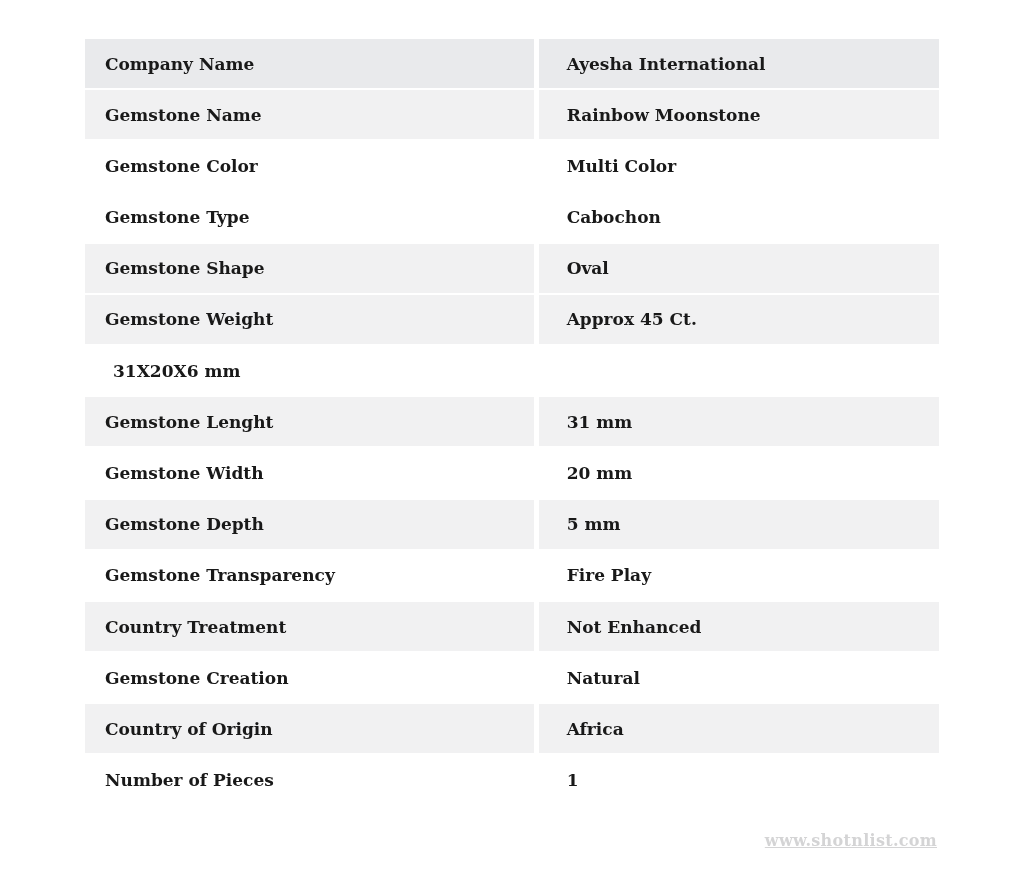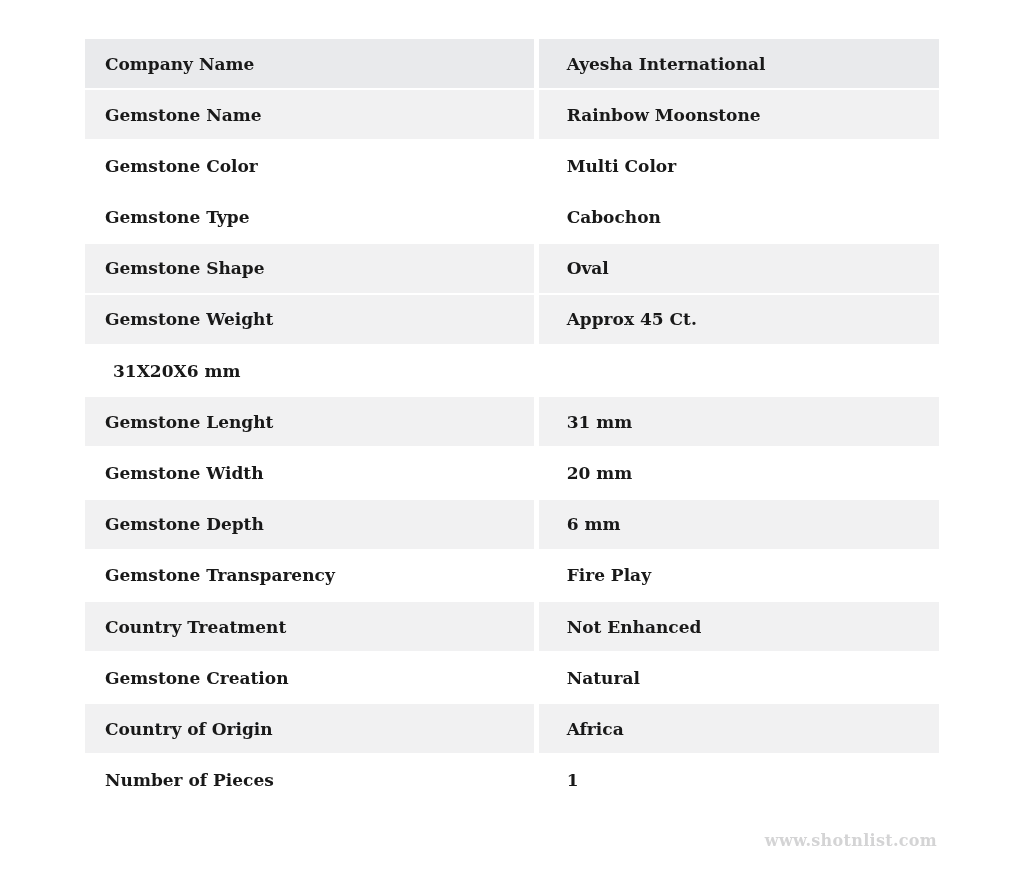--- a/index.html
+++ b/index.html
@@ -49,20 +49,21 @@
   .row.stripe .cell { background: var(--stripe-bg, #f1f1f2); }
   .row.plain .cell  { background: var(--plain-bg, #ffffff); }
   .watermark {
     position: absolute;
     top: 831px;
     right: 87px;
     font-size: 16px;
     font-weight: bold;
     letter-spacing: 0.3px;
     color: var(--wm-color, #d4d4d5);
+    text-decoration: underline;
   }
 </style>
 </head>
 <body>
 
 <div class="spec-table">
   <div class="row head">
     <div class="cell label">Company Name</div>
     <div class="cell value">Ayesha International</div>
   </div>
@@ -101,21 +102,21 @@
     <div class="cell value">31 mm</div>
   </div>
 
   <div class="row plain">
     <div class="cell label">Gemstone Width</div>
     <div class="cell value">20 mm</div>
   </div>
 
   <div class="row stripe">
     <div class="cell label">Gemstone Depth</div>
-    <div class="cell value">6 mm</div>
+    <div class="cell value">5 mm</div>
   </div>
 
   <div class="row plain">
     <div class="cell label">Gemstone Transparency</div>
     <div class="cell value">Fire Play</div>
   </div>
 
   <div class="row stripe">
     <div class="cell label">Country Treatment</div>
     <div class="cell value">Not Enhanced</div>

